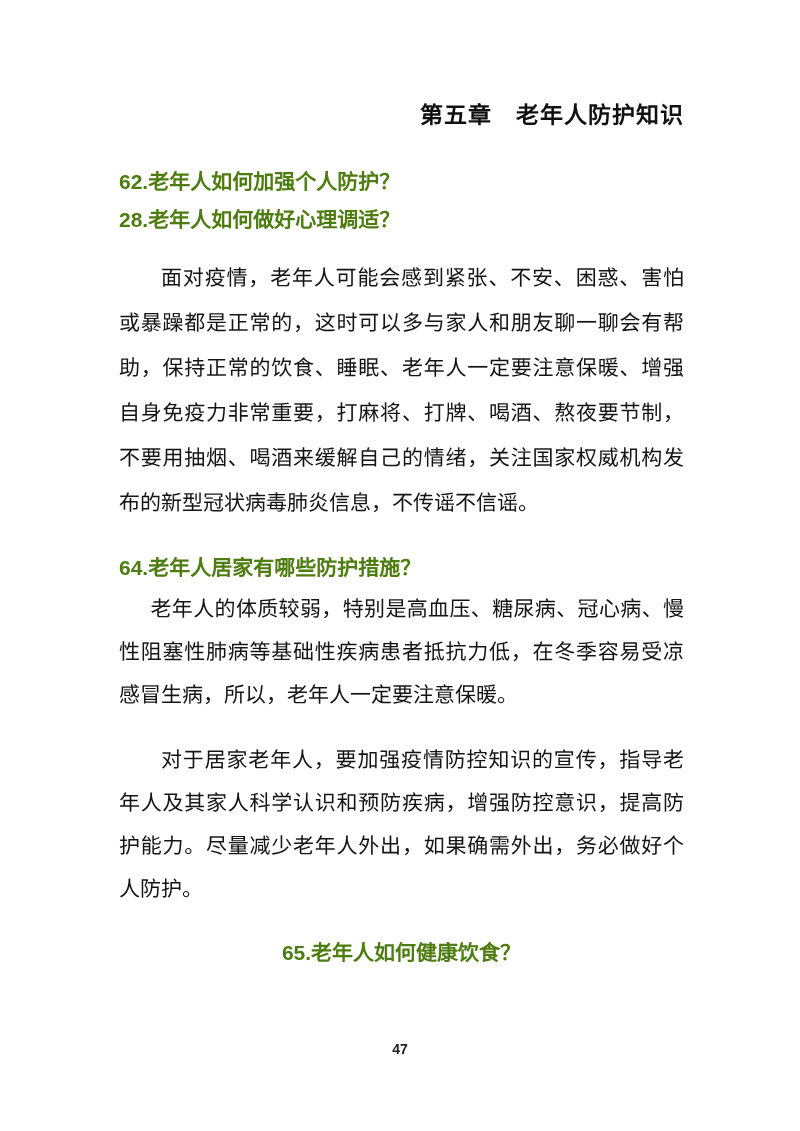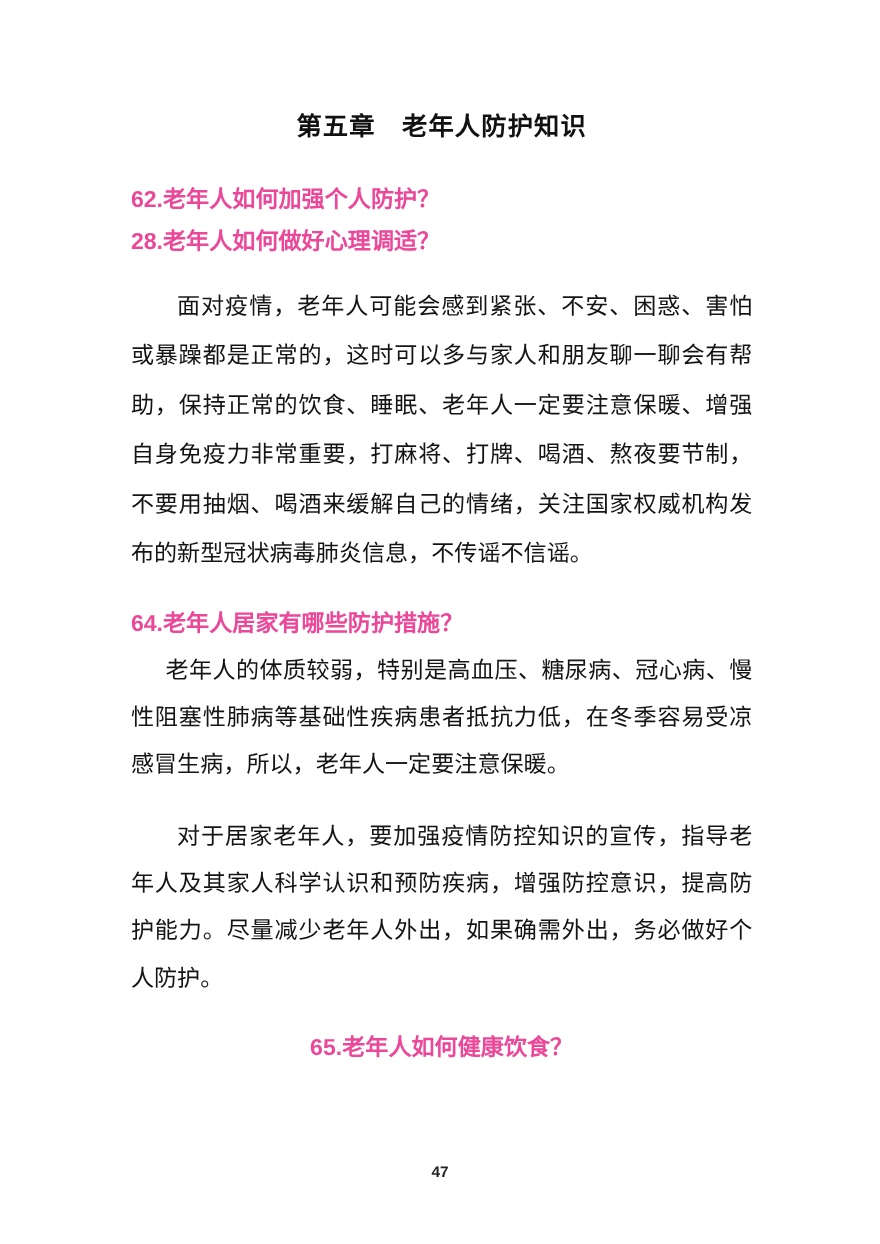--- a/index.html
+++ b/index.html
@@ -19,32 +19,32 @@
   .content {
     padding: 100px 116px 0 119px;
     box-sizing: border-box;
   }
   .chapter-title {
     margin: 0;
     font-family: "Liberation Sans", "DejaVu Sans", sans-serif;
     font-size: 23px;
     font-weight: 700;
     line-height: 30px;
-    text-align: center;
+    text-align: right;
     letter-spacing: 1px;
     color: #111111;
   }
   .qa-heading {
     margin: 38px 0 0 0;
     font-family: "Liberation Sans", "DejaVu Sans", sans-serif;
     font-size: 21px;
     font-weight: 700;
     line-height: 28px;
     text-align: left;
-    color: #ec4899;
+    color: #4d7c0f;
   }
   .qa-heading.tight {
     margin-top: 10px;
   }
   .qa-heading.mid {
     margin-top: 28px;
   }
   .qa-heading.last {
     margin-top: 28px;
     text-align: center;
@@ -63,21 +63,21 @@
     line-height: 43px;
   }
   .qa-paragraph.followup {
     margin-top: 6px;
     text-indent: 1.5em;
   }
   .page-number {
     position: absolute;
     left: 0;
     right: 0;
-    bottom: 58px;
+    bottom: 74px;
     text-align: center;
     font-family: "Liberation Sans", "DejaVu Sans", sans-serif;
     font-size: 14px;
     font-weight: 700;
     color: #222222;
   }
 </style>
 </head>
 <body>
 

